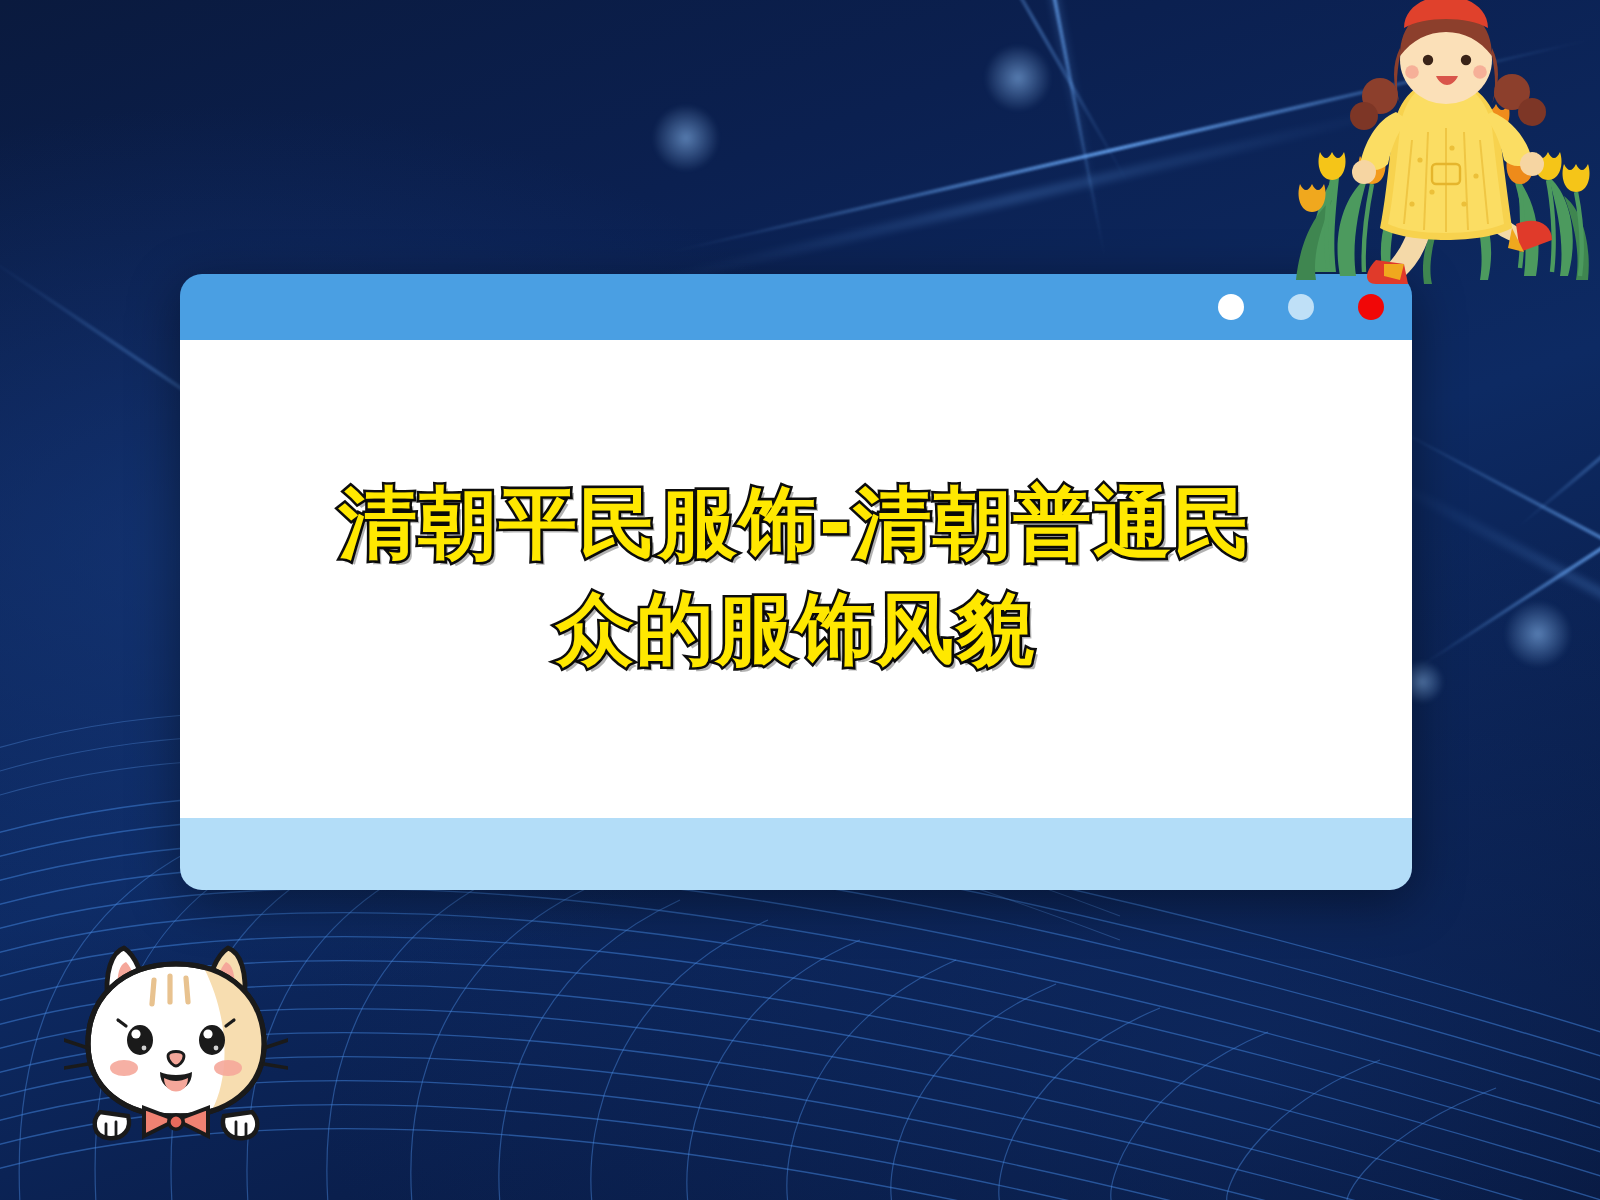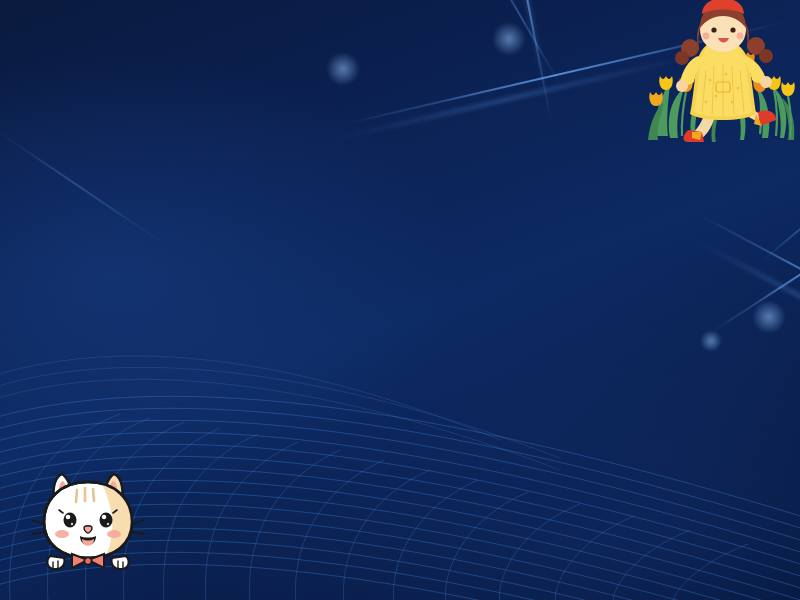--- a/index.html
+++ b/index.html
@@ -131,20 +131,34 @@
         <path d="M674 330 C 670 328, 686 296, 748 272"></path>
       </g>
       <g fill="none" stroke="#5b9bef" stroke-width="0.55" opacity="0.32">
         <path d="M-20 120 C 120 70, 330 98, 560 186"></path>
         <path d="M-20 132 C 120 82, 330 110, 560 198"></path>
         <path d="M-20 108 C 120 60, 300 86, 500 168"></path>
       </g>
     </svg>
   </div>
 
+  <div class="window">
+    <div class="titlebar">
+      <span class="dot d1"></span>
+      <span class="dot d2"></span>
+      <span class="dot d3"></span>
+    </div>
+    <div class="page">
+      <div class="headline">
+        <div>清朝平民服饰-清朝普通民</div>
+        <div>众的服饰风貌</div>
+      </div>
+    </div>
+    <div class="footerbar"></div>
+  </div>
 
   <svg class="girl" viewBox="0 0 152 146">
 
     <g fill="#4c9a5e">
       <path d="M8 140 C 6 116, 14 98, 22 88 C 20 108, 18 124, 20 140 Z"></path>
       <path d="M22 142 C 18 120, 24 102, 36 92 C 30 112, 28 128, 30 142 Z"></path>
       <path d="M120 142 C 124 118, 118 100, 108 90 C 114 110, 116 126, 114 142 Z"></path>
       <path d="M136 142 C 142 120, 136 100, 126 92 C 132 112, 134 128, 132 142 Z"></path>
       <path d="M44 144 C 40 126, 44 110, 52 102 C 48 118, 46 132, 48 144 Z"></path>
       <path d="M96 144 C 100 126, 96 110, 88 102 C 92 118, 94 132, 92 144 Z"></path>

